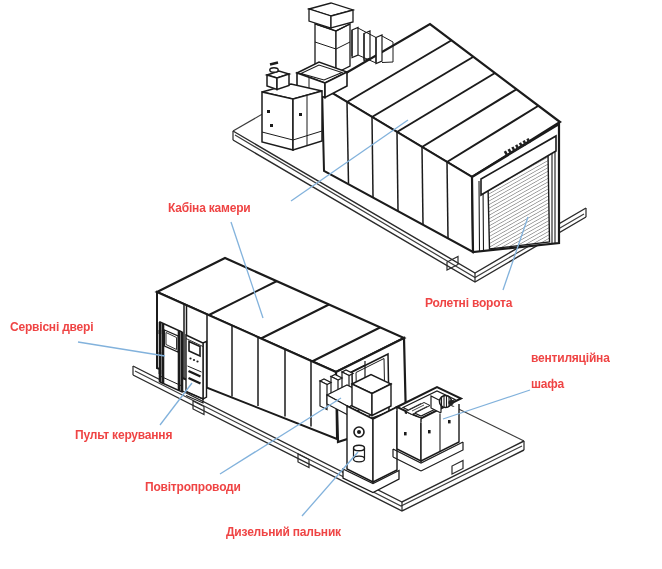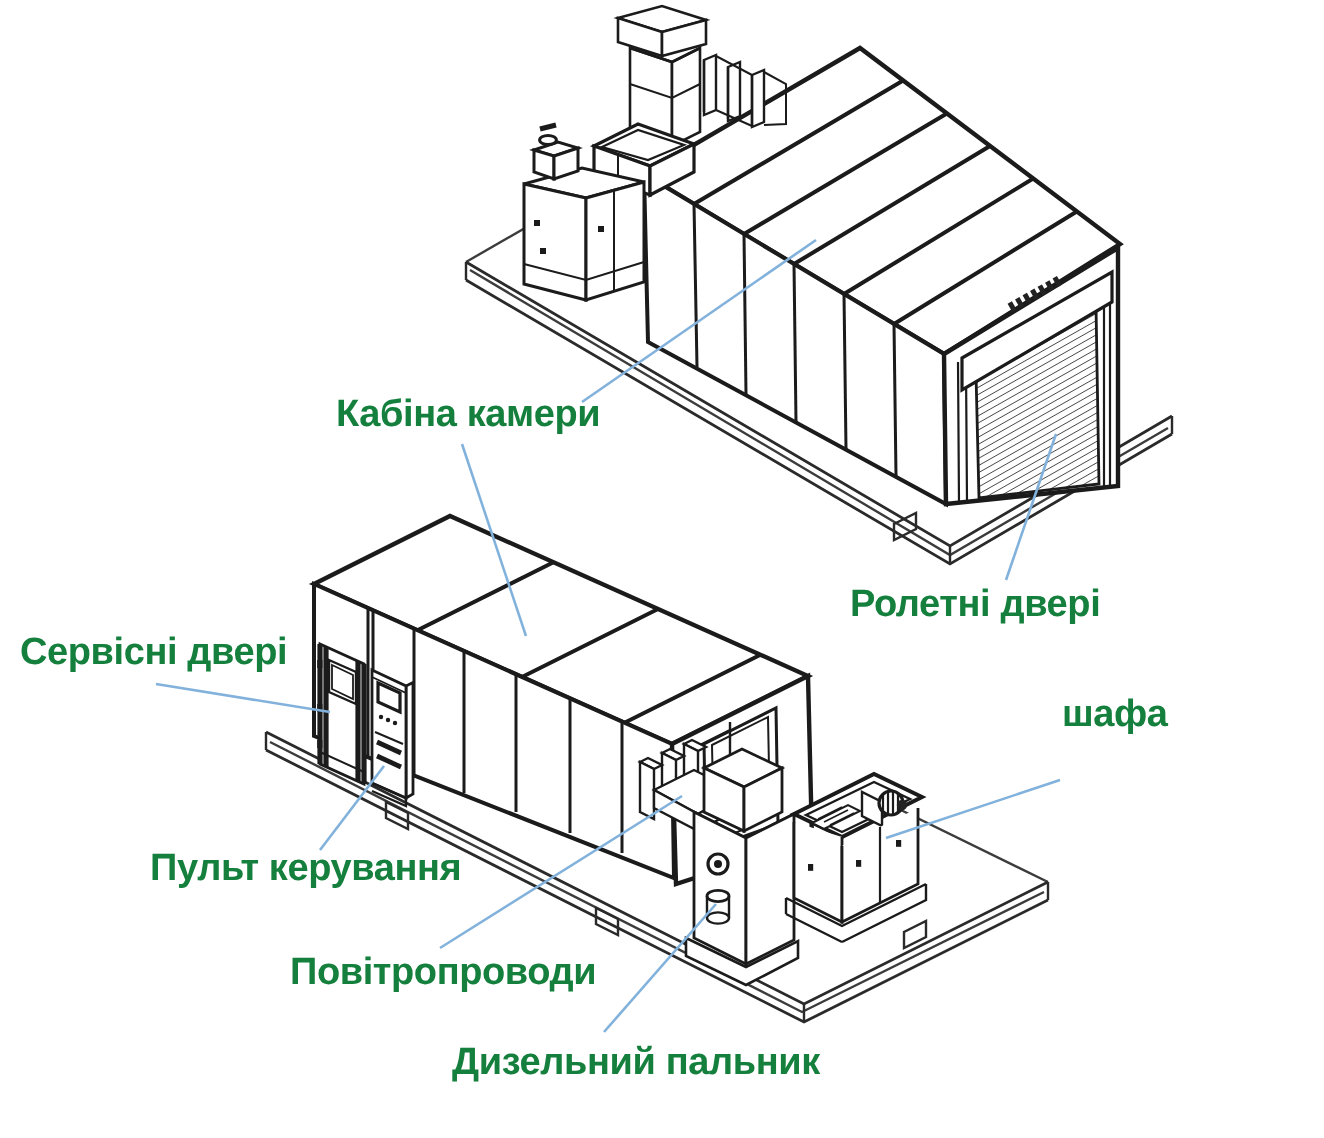--- a/index.html
+++ b/index.html
@@ -1,20 +1,20 @@
 <!DOCTYPE html>
 <html><head>
 <meta charset="utf-8">
 <style>
   html,body{margin:0;padding:0;background:#fff;}
   #stage{position:relative;width:662px;height:569px;background:#ffffff;overflow:hidden;
          font-family:"Liberation Sans",sans-serif;}
   #art{position:absolute;left:0;top:0;}
   .label{position:absolute;font-family:"Liberation Sans",sans-serif;font-weight:600;
-         font-size:19px;color:#15803d;white-space:nowrap;letter-spacing:-0.2px;line-height:26px;}
+         font-size:12px;color:#ef4444;white-space:nowrap;letter-spacing:-0.2px;line-height:26px;}
   .lbl-multi div{line-height:26px;}
 </style>
 </head>
 <body>
 
 <div id="stage">
 <svg id="art" width="662" height="569" viewBox="0 0 662 569">
   <defs>
     <pattern id="slats" width="4" height="3.1" patternUnits="userSpaceOnUse" patternTransform="rotate(-29.5)">
       <line x1="0" y1="0" x2="4" y2="0" stroke="#4a4a4a" stroke-width="0.9"></line>
@@ -233,21 +233,22 @@
     <path d="M503,290 L528,217"></path>
     <path d="M78,342 L165,356"></path>
     <path d="M160,425 L192,383"></path>
     <path d="M220,474 L341,398"></path>
     <path d="M302,516 L358,452"></path>
     <path d="M530,390 L443,419"></path>
   </g>
 </svg>
 
   <div class="label" style="left:168px;top:195px;">Кабіна камери</div>
-  <div class="label" style="left:425px;top:290px;">Ролетні двері</div>
+  <div class="label" style="left:425px;top:290px;">Ролетні ворота</div>
   <div class="label" style="left:10px;top:314px;text-align:right;">Сервісні двері</div>
   <div class="label" style="left:31px;top:422px;margin-left:44px;">Пульт керування</div>
   <div class="label" style="left:145px;top:474px;">Повітропроводи</div>
   <div class="label" style="left:226px;top:519px;">Дизельний пальник</div>
   <div class="label lbl-multi" style="left:531px;top:345px;">
+    <div>вентиляційна</div>
     <div>шафа</div>
   </div>
 </div>
 
 </body></html>

